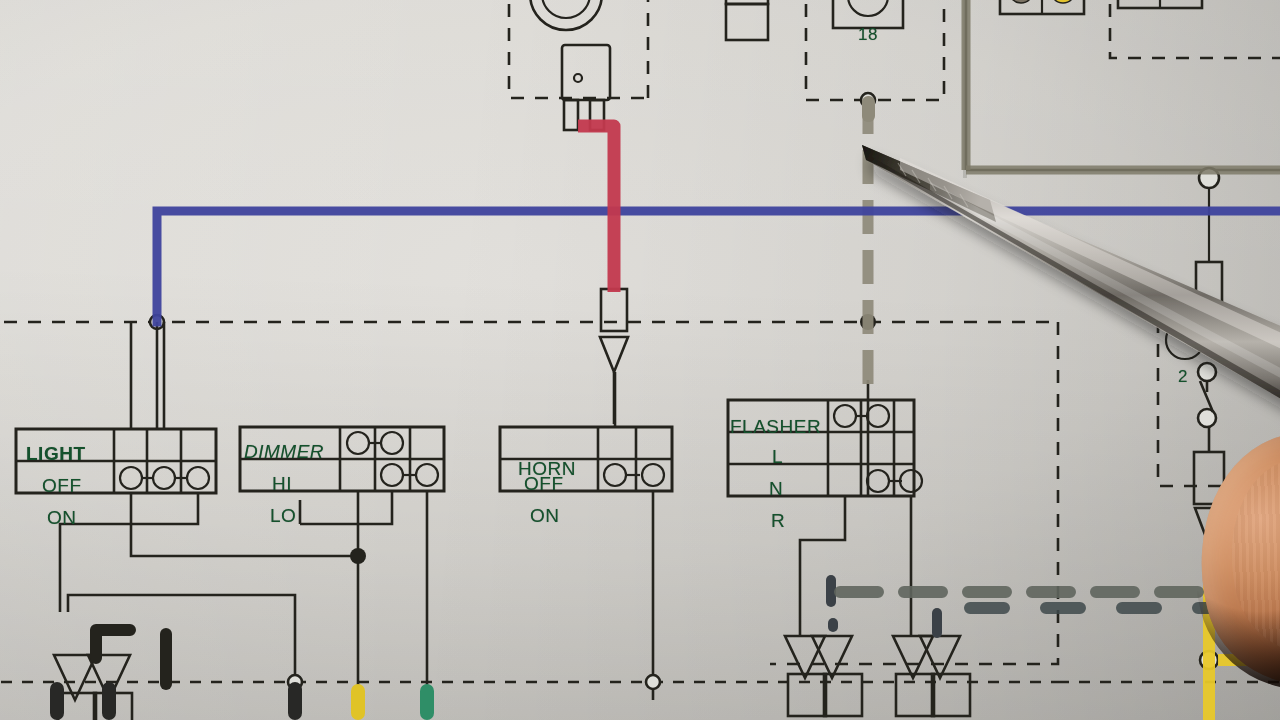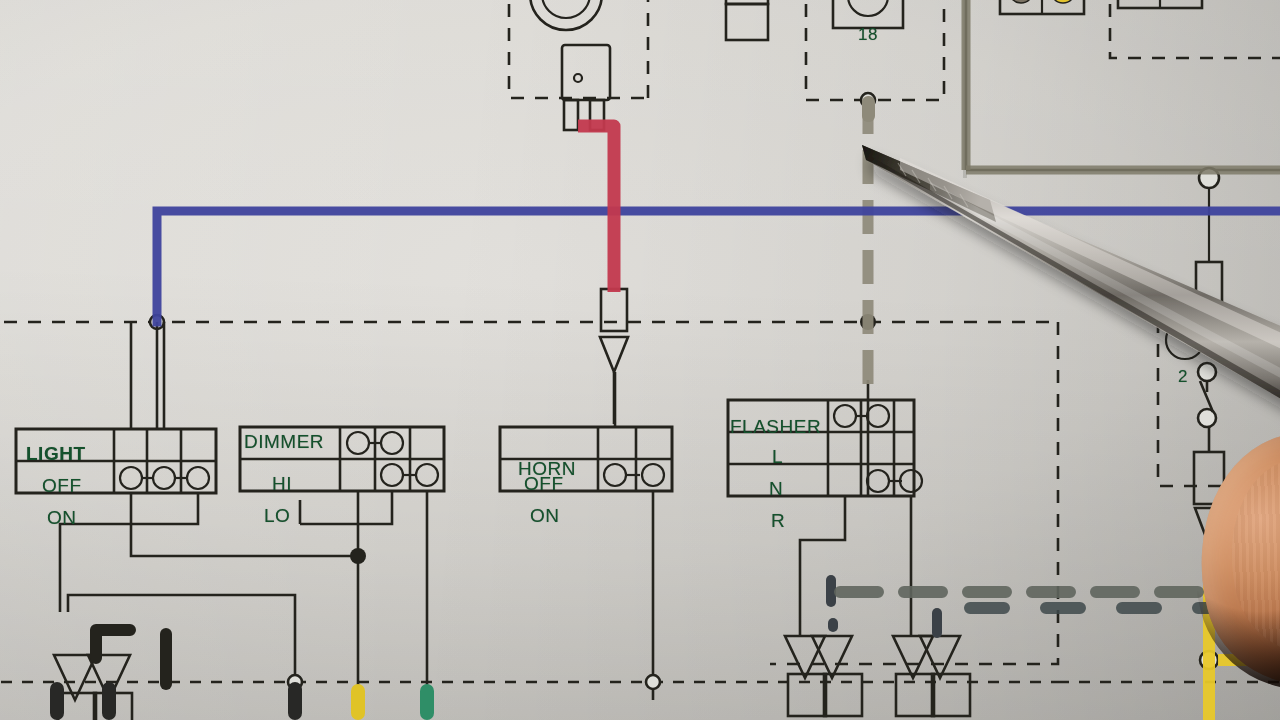--- a/index.html
+++ b/index.html
@@ -309,23 +309,23 @@
       <rect x="351" y="684" width="14" height="36" rx="7" fill="#e0c223"></rect>
       <rect x="420" y="684" width="14" height="36" rx="7" fill="#2e8f67"></rect>
       <rect x="862" y="96" width="13" height="26" rx="6" fill="#8e8a79"></rect>
     </g>
   </svg>
 
   <div class="lbl title" style="left:26px;top:404px;font-weight:bold;">LIGHT</div>
   <div class="lbl cell" style="left:42px;top:436px;">OFF</div>
   <div class="lbl cell" style="left:47px;top:468px;">ON</div>
 
-  <div class="lbl title" style="left:244px;top:392px;">DIMMER</div>
+  <div class="lbl title" style="left:244px;top:402px;font-style:italic;">DIMMER</div>
   <div class="lbl cell" style="left:272px;top:434px;">HI</div>
-  <div class="lbl cell" style="left:264px;top:466px;">LO</div>
+  <div class="lbl cell" style="left:270px;top:466px;">LO</div>
 
   <div class="lbl title" style="left:518px;top:419px;">HORN</div>
   <div class="lbl cell" style="left:524px;top:434px;">OFF</div>
   <div class="lbl cell" style="left:530px;top:466px;">ON</div>
 
   <div class="lbl title" style="left:730px;top:377px;">FLASHER</div>
   <div class="lbl cell" style="left:772px;top:407px;">L</div>
   <div class="lbl cell" style="left:769px;top:439px;">N</div>
   <div class="lbl cell" style="left:771px;top:471px;">R</div>
 

